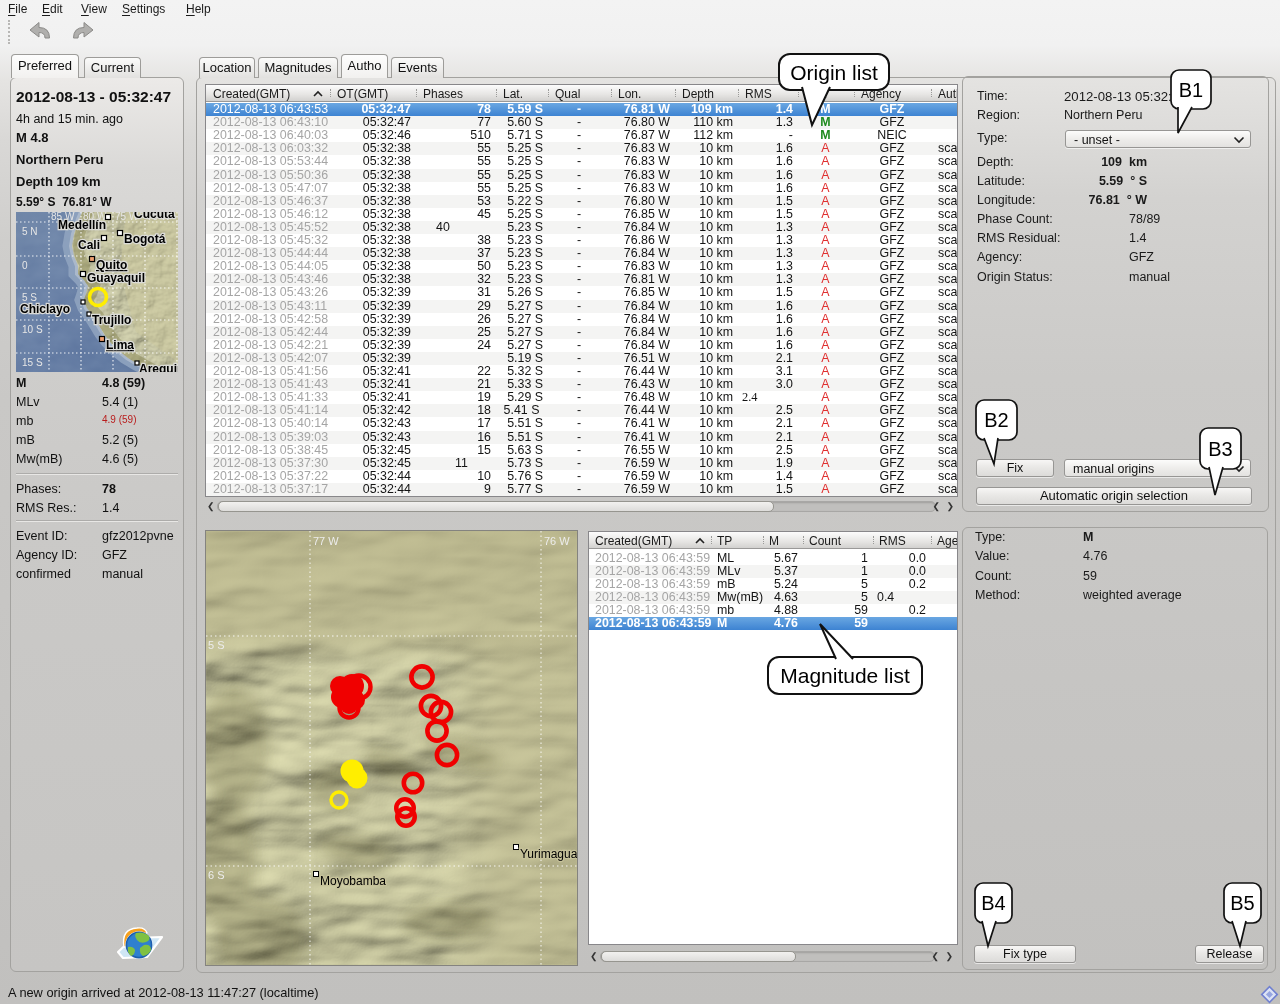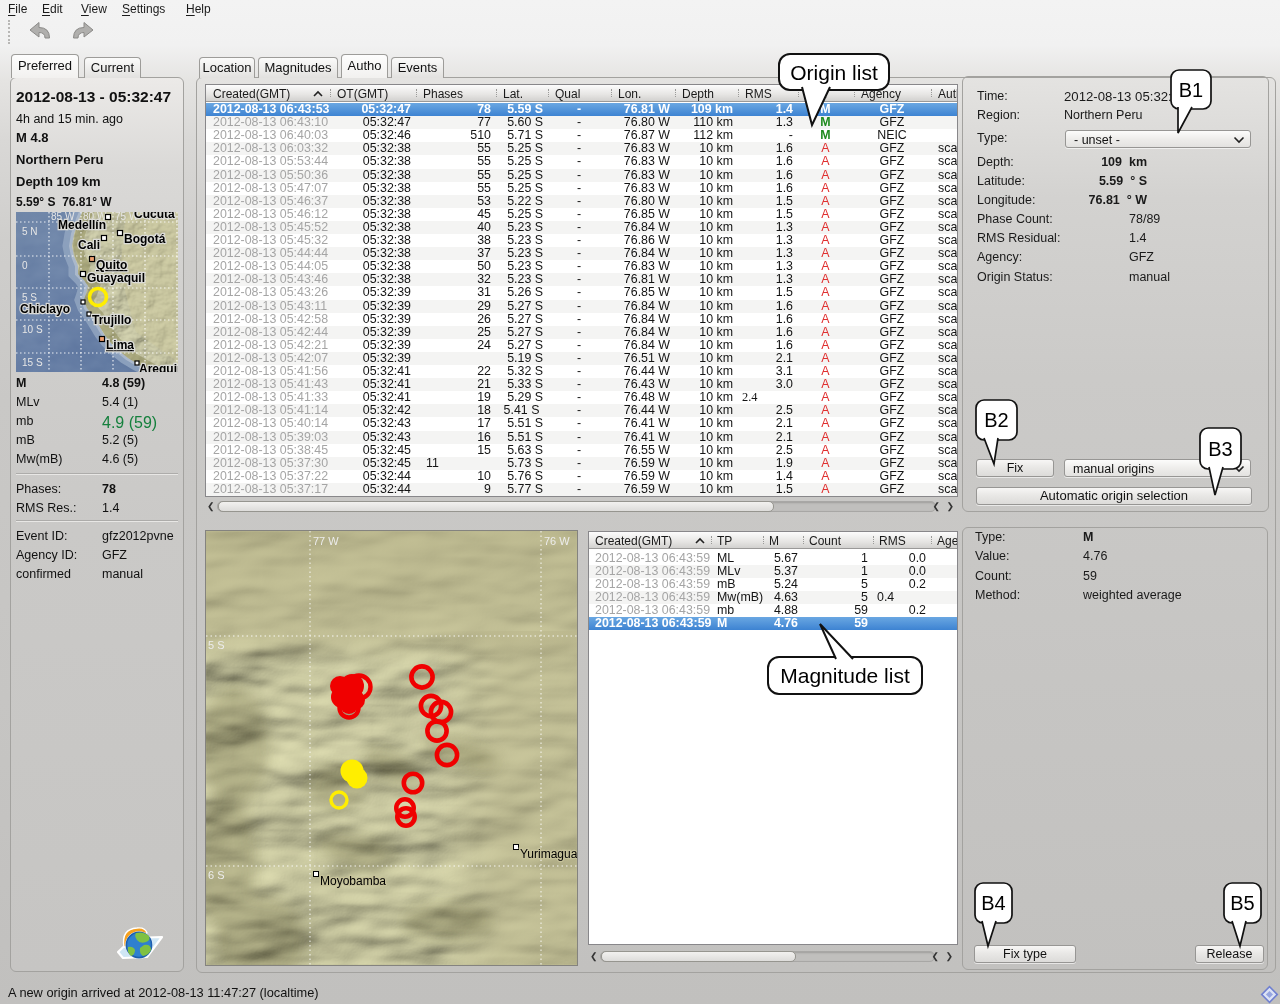--- a/index.html
+++ b/index.html
@@ -15,21 +15,21 @@
 .ohead { background:linear-gradient(180deg,#fcfcfc,#e6e5e3 60%,#d2d1cf); border-bottom:1px solid #9a9998; }
 .hlab { font-size:12px; color:#1a1a1a; }
 .hsep { width:1px; height:8px; border-left:1px dotted #9a9a98; }
 .orow { left:206px; width:751px; height:13.1px; font-size:12.4px; line-height:13px; color:#141414; overflow:hidden; }
 .mrow { left:589px; width:368px; height:13.1px; font-size:12.4px; line-height:13px; color:#141414; overflow:hidden; }
 .orow span, .mrow span { position:absolute; top:0px; white-space:nowrap; }
 .nrm { background:#ffffff; }
 .alt { background:#f4f4f3; }
 .sel { background:linear-gradient(180deg,#6aa7e2,#3d83d2); color:#fff; font-weight:bold; }
 .sel .gray { color:#fff; }
-.orow.sel .gray { font-weight:bold; }
+.orow.sel .gray { font-weight:normal; }
 .sel .st-m, .sel .st-a { color:#fff; }
 .gray { color:#a5a5a5; }
 .st-m { color:#1e8a1e; font-weight:bold; }
 .st-a { color:#e03030; }
 .flab { font-size:12.5px; color:#1a1a1a; }
 .btn { position:absolute; background:linear-gradient(180deg,#f7f6f5,#e9e8e6 45%,#dcdbd9);
   border:1px solid #979694; border-radius:3px; font-size:12.5px; color:#111;
   text-align:center; box-shadow:0 1px 0 rgba(255,255,255,.6); }
 .combo { position:absolute; background:linear-gradient(180deg,#fcfcfb,#eeedeb 50%,#e3e2e0);
   border:1px solid #979694; border-radius:3px; font-size:12.5px; color:#111;
@@ -135,21 +135,21 @@
 <rect x="83.5" y="124.5" width="5" height="5" fill="#f0a070" stroke="#000" stroke-width="1.2"></rect>
 <text x="90" y="137" font-size="12" font-weight="bold" text-anchor="start" fill="#000" stroke="#dcdcd8" stroke-width="2.4" paint-order="stroke" font-family="Liberation Sans, sans-serif" text-decoration="underline">Lima</text>
 <rect x="119.0" y="149.0" width="4" height="4" fill="#fff" stroke="#000" stroke-width="1.2"></rect>
 <text x="123" y="161" font-size="12" font-weight="bold" text-anchor="start" fill="#000" stroke="#dcdcd8" stroke-width="2.4" paint-order="stroke" font-family="Liberation Sans, sans-serif">Arequip.</text>
 </svg>
 <div class="abs" style="left:16px;top:376px;font-size:12.5px;font-weight:bold;color:#111">M</div>
 <div class="abs" style="left:102px;top:376px;font-size:12.5px;font-weight:bold;color:#111">4.8 (59)</div>
 <div class="abs" style="left:16px;top:395px;font-size:12.5px;font-weight:normal;color:#111">MLv</div>
 <div class="abs" style="left:102px;top:395px;font-size:12.5px;font-weight:normal;color:#111">5.4 (1)</div>
 <div class="abs" style="left:16px;top:414px;font-size:12.5px;font-weight:normal;color:#111">mb</div>
-<div class="abs" style="left:102px;top:414px;font-size:16px;font-weight:normal;color:#15803d">4.9 (59)</div>
+<div class="abs" style="left:102px;top:414px;font-size:10px;font-weight:normal;color:#b91c1c">4.9 (59)</div>
 <div class="abs" style="left:16px;top:433px;font-size:12.5px;font-weight:normal;color:#111">mB</div>
 <div class="abs" style="left:102px;top:433px;font-size:12.5px;font-weight:normal;color:#111">5.2 (5)</div>
 <div class="abs" style="left:16px;top:452px;font-size:12.5px;font-weight:normal;color:#111">Mw(mB)</div>
 <div class="abs" style="left:102px;top:452px;font-size:12.5px;font-weight:normal;color:#111">4.6 (5)</div>
 <div class="abs hdiv" style="left:16px;top:473px;width:162px"></div>
 <div class="abs" style="left:16px;top:482px;font-size:12.5px;color:#111">Phases:</div>
 <div class="abs" style="left:102px;top:482px;font-size:12.5px;font-weight:bold;color:#111">78</div>
 <div class="abs" style="left:16px;top:501px;font-size:12.5px;color:#111">RMS Res.:</div>
 <div class="abs" style="left:102px;top:501px;font-size:12.5px;color:#111">1.4</div>
 <div class="abs hdiv" style="left:16px;top:520px;width:162px"></div>
@@ -310,21 +310,21 @@
 <span class="oc" style="left:409px;width:55px;text-align:right;">76.85 W</span>
 <span class="oc" style="left:473px;width:54px;text-align:right;">10 km</span>
 <span class="oc" style="left:536px;width:51px;text-align:right;">1.5</span>
 <span class="oc st-a" style="left:596px;width:47px;text-align:center;">A</span>
 <span class="oc" style="left:652px;width:68px;text-align:center;">GFZ</span>
 <span class="oc" style="left:732px;">sca</span>
 </div>
 <div class="abs orow alt" style="top:220.9px">
 <span class="oc gray" style="left:7px;">2012-08-13 05:45:52</span>
 <span class="oc" style="left:128px;width:77px;text-align:right;">05:32:38</span>
-<span class="oc" style="left:214px;width:71px;text-align:right;">40</span>
+<span class="oc" style="left:230px;width:71px;">40</span>
 <span class="oc" style="left:294px;width:43px;text-align:right;">5.23 S</span>
 <span class="oc" style="left:346px;width:54px;text-align:center;">-</span>
 <span class="oc" style="left:409px;width:55px;text-align:right;">76.84 W</span>
 <span class="oc" style="left:473px;width:54px;text-align:right;">10 km</span>
 <span class="oc" style="left:536px;width:51px;text-align:right;">1.3</span>
 <span class="oc st-a" style="left:596px;width:47px;text-align:center;">A</span>
 <span class="oc" style="left:652px;width:68px;text-align:center;">GFZ</span>
 <span class="oc" style="left:732px;">sca</span>
 </div>
 <div class="abs orow nrm" style="top:234.0px">
@@ -544,21 +544,21 @@
 <span class="oc" style="left:409px;width:55px;text-align:right;">76.55 W</span>
 <span class="oc" style="left:473px;width:54px;text-align:right;">10 km</span>
 <span class="oc" style="left:536px;width:51px;text-align:right;">2.5</span>
 <span class="oc st-a" style="left:596px;width:47px;text-align:center;">A</span>
 <span class="oc" style="left:652px;width:68px;text-align:center;">GFZ</span>
 <span class="oc" style="left:732px;">sca</span>
 </div>
 <div class="abs orow alt" style="top:456.7px">
 <span class="oc gray" style="left:7px;">2012-08-13 05:37:30</span>
 <span class="oc" style="left:128px;width:77px;text-align:right;">05:32:45</span>
-<span class="oc" style="left:220px;width:71px;text-align:left;">11</span>
+<span class="oc" style="left:220px;width:71px;text-align:center;">11</span>
 <span class="oc" style="left:294px;width:43px;text-align:right;">5.73 S</span>
 <span class="oc" style="left:346px;width:54px;text-align:center;">-</span>
 <span class="oc" style="left:409px;width:55px;text-align:right;">76.59 W</span>
 <span class="oc" style="left:473px;width:54px;text-align:right;">10 km</span>
 <span class="oc" style="left:536px;width:51px;text-align:right;">1.9</span>
 <span class="oc st-a" style="left:596px;width:47px;text-align:center;">A</span>
 <span class="oc" style="left:652px;width:68px;text-align:center;">GFZ</span>
 <span class="oc" style="left:732px;">sca</span>
 </div>
 <div class="abs orow nrm" style="top:469.8px">

